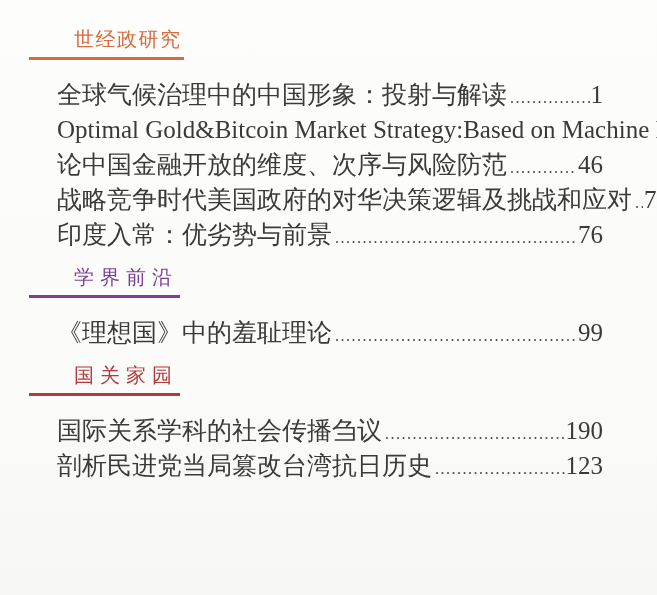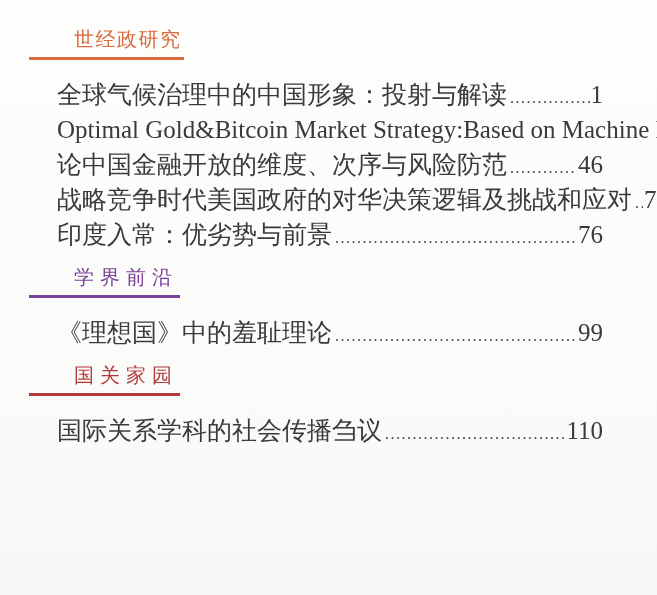--- a/index.html
+++ b/index.html
@@ -130,18 +130,23 @@
   <div class="section sec-2" style="--sec-color: #b23a3b;">
     <div class="section-header">
       <span class="underline-wrap">
         <span class="section-title">国关家园</span>
       </span>
     </div>
     <div class="entries">
       <div class="entry">
         <span class="entry-title">国际关系学科的社会传播刍议</span>
         <span class="leader"></span>
-        <span class="entry-page">110</span>
+        <span class="entry-page">190</span>
+      </div>
+      <div class="entry">
+        <span class="entry-title">剖析民进党当局篡改台湾抗日历史</span>
+        <span class="leader"></span>
+        <span class="entry-page">123</span>
       </div>
     </div>
   </div>
 
 </div>
 
 </body></html>

